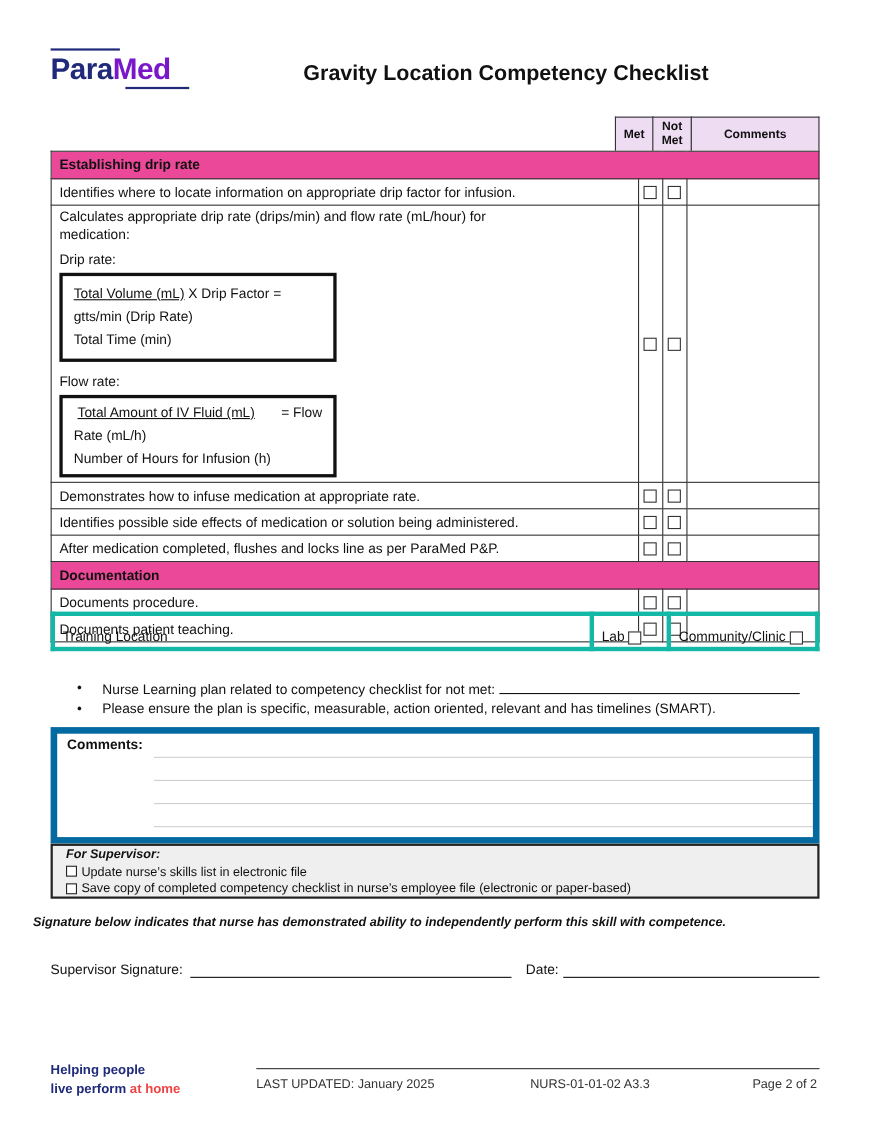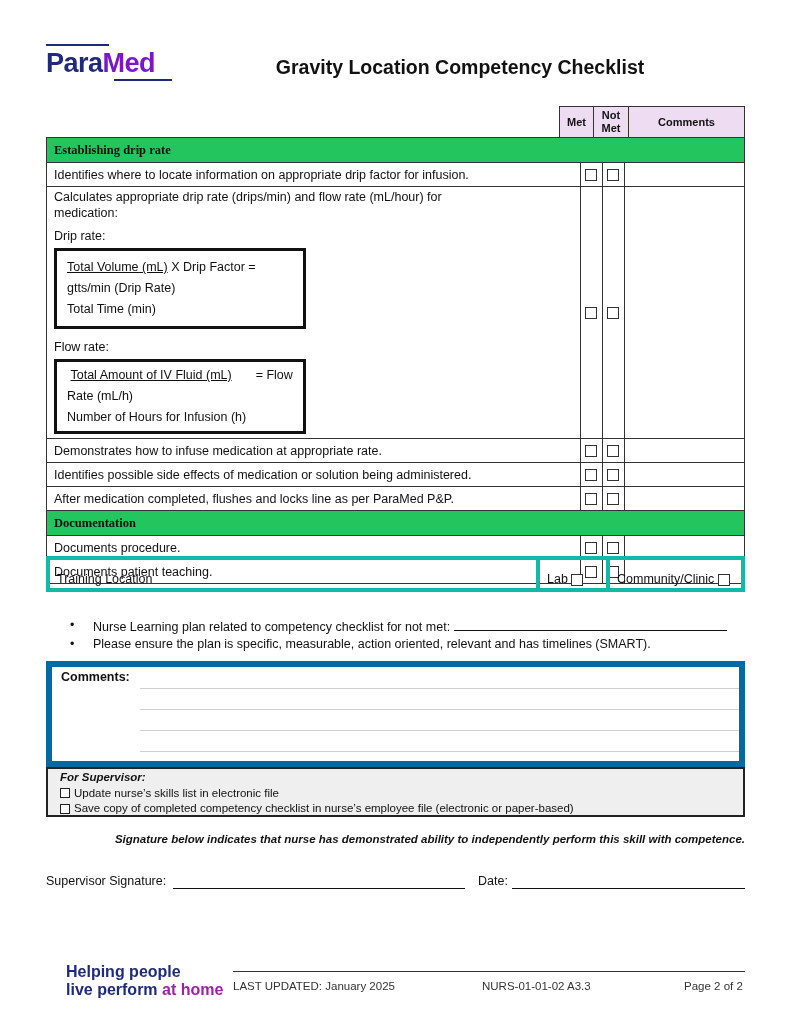--- a/index.html
+++ b/index.html
@@ -19,21 +19,21 @@
   
   .hdr { top:106px; height:31px; background:#eedcf3; border:1px solid #333; border-bottom:none; box-sizing:border-box; font-size:11px; font-weight:bold; display:flex; align-items:center; justify-content:center; text-align:center; line-height:13px; }
 
   
   table.main { position:absolute; left:46px; top:137px; width:699px; border-collapse:collapse; font-size:12.5px; }
   table.main td { border:1px solid #333; padding:0 7px; height:23px; vertical-align:middle; }
   table.main td.c1 { width:496px; }
   table.main td.cm { width:20px; text-align:center; padding:0; }
   table.main td.cn { width:20px; text-align:center; padding:0; }
   table.main td.cc { width:100px; }
-  tr.section td { background:#22c55e; font-weight:bold; height:24px;font-family:Liberation Serif, serif; }
+  tr.section td { background:#ec4899; font-weight:bold; height:24px; }
   .chk { display:inline-block; width:10px; height:10px; border:1px solid #333; background:#fff; vertical-align:middle; }
 
   .big-cell { padding:2px 7px 4px 7px !important; vertical-align:top !important; }
   .big-cell .line { line-height:16px; }
   .formula { border:3px solid #111; width:252px; margin-top:4px; padding:6px 10px; box-sizing:border-box; line-height:21px; }
   .u { text-decoration:underline; }
 
   
   table.train { position:absolute; left:46px; top:556px; width:699px; border-collapse:collapse; font-size:12.5px; }
   table.train td { border:4px solid #14b8a6; height:26px; padding:0 7px; vertical-align:bottom; padding-bottom:2px; }
@@ -46,31 +46,31 @@
 
   
   .comments { left:46px; top:661px; width:699px; height:106px; border:6px solid #0369a1; box-sizing:border-box; }
   .comments .lbl { position:absolute; left:9px; top:3px; font-size:12.5px; font-weight:bold; }
   .comments .rule { position:absolute; left:88px; right:0; height:1px; background:#cfcfcf; }
 
   .supervisor { left:46px; top:767px; width:699px; height:50px; border:2px solid #222; background:#efefef; box-sizing:border-box; font-size:11.5px; padding:1px 12px; line-height:15.5px; }
   .supervisor .t { font-weight:bold; font-style:italic; }
   .sqbox { display:inline-block; width:8px; height:8px; border:1px solid #222; background:#fff; margin-right:4px; vertical-align:middle; }
 
-  .sig-note { left:46px; top:833px; width:699px; text-align:right; font-size:11.5px; font-weight:bold; font-style:italic; }
+  .sig-note { left:30px; top:833px; width:699px; text-align:left; font-size:11.5px; font-weight:bold; font-style:italic; }
 
   .sig-row { left:46px; top:872px; width:699px; font-size:12.5px; height:20px; }
   .sig-row .sl { position:absolute; left:0; top:2px; }
   .sig-row .sline { position:absolute; left:127px; top:0; width:292px; height:16px; border-bottom:1.5px solid #111; }
   .sig-row .dl { position:absolute; left:432px; top:2px; }
   .sig-row .dline { position:absolute; left:466px; top:0; width:233px; height:16px; border-bottom:1.5px solid #111; }
 
   
-  .tagline { left:46px; top:963px; font-size:16px; font-weight:bold; line-height:18px; color:#1f2a7a;margin-left:20px; }
-  .tagline .accent { color:#a21caf; }
+  .tagline { left:46px; top:963px; font-size:12px; font-weight:bold; line-height:18px; color:#1f2a7a; }
+  .tagline .accent { color:#ef4444; }
   .footer-rule { left:233px; top:971px; width:512px; height:1px; background:#333; }
   .f-updated { left:233px; top:980px; font-size:11.5px; color:#333; }
   .f-code { left:482px; top:980px; font-size:11.5px; color:#333; }
   .f-page { left:684px; top:980px; font-size:11.5px; color:#333; }
 </style>
 </head>
 <body>
 
 <div class="abs logo">
   <div class="bar-top"></div>

